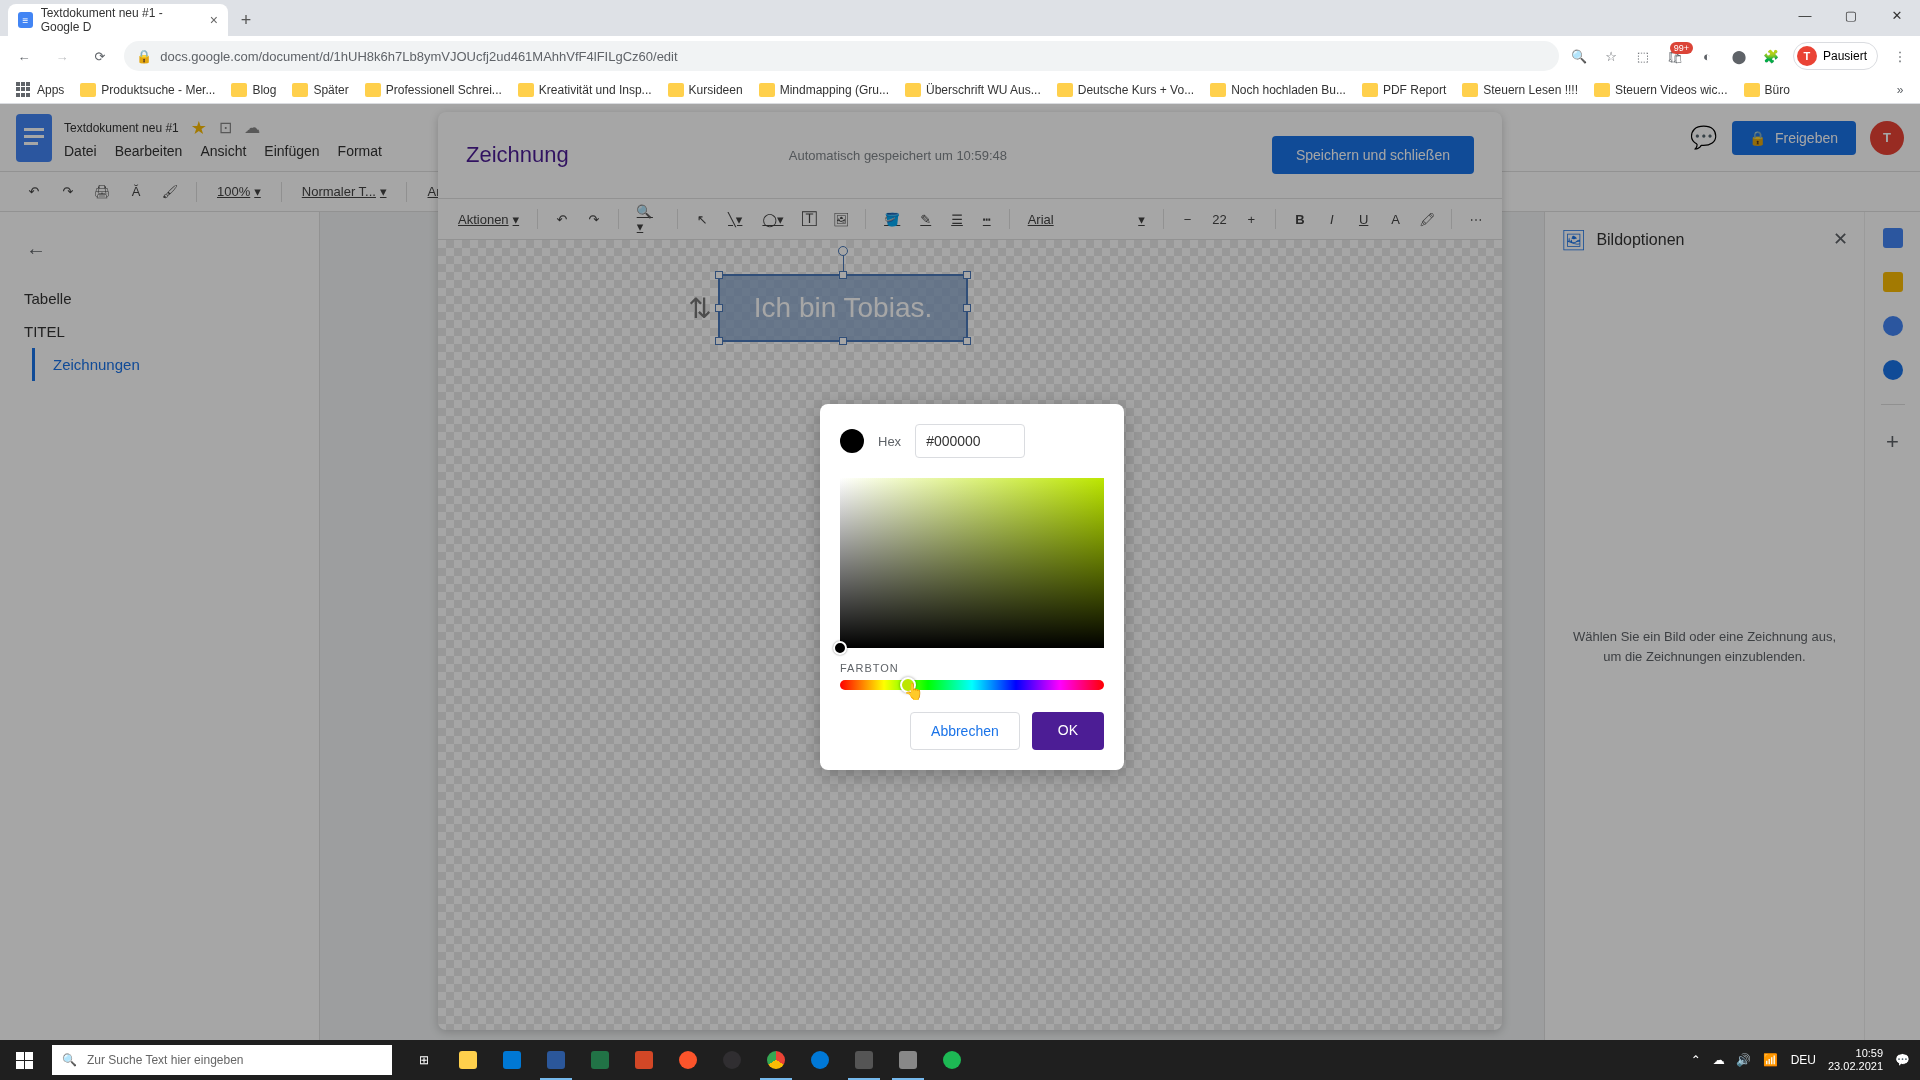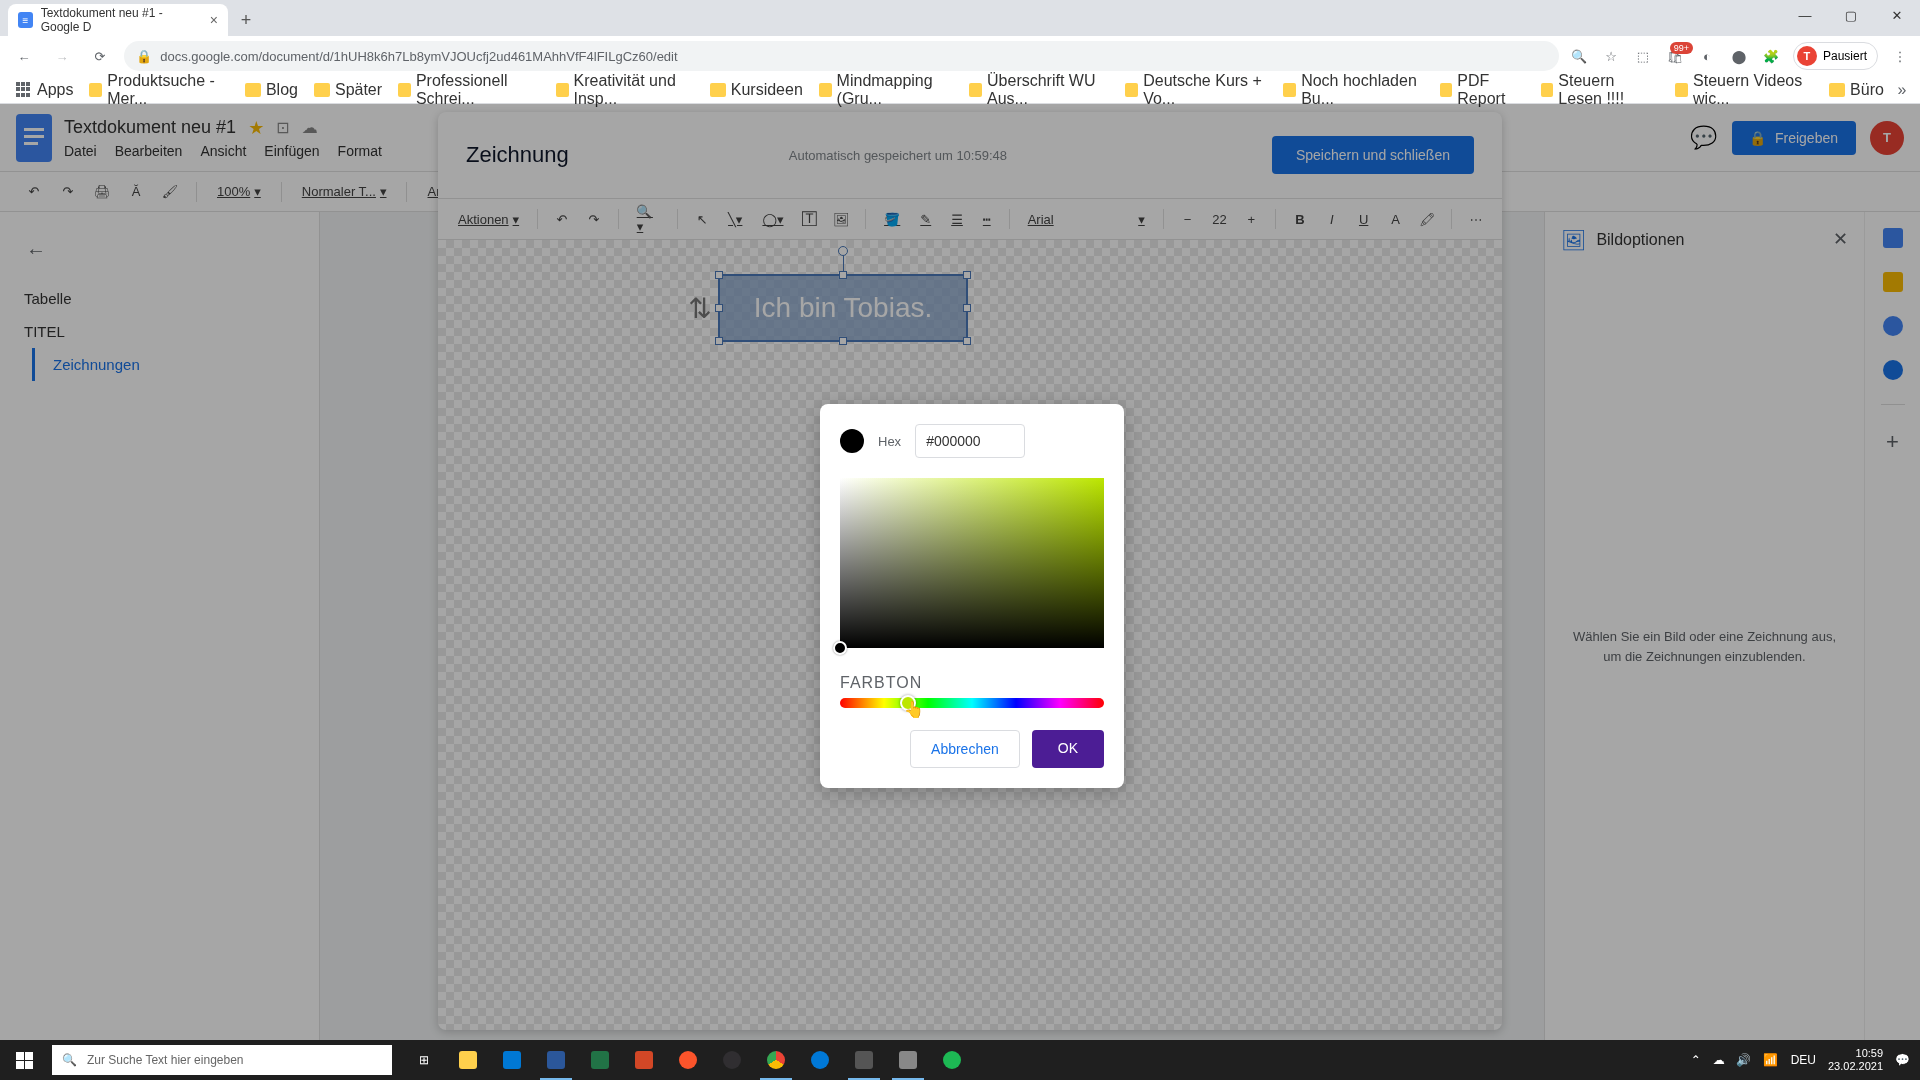--- a/index.html
+++ b/index.html
@@ -17,33 +17,33 @@
 
 .addr-bar { height: 40px; background: #fff; display: flex; align-items: center; padding: 0 10px; gap: 10px; }
 .nav-btn { width: 28px; height: 28px; display: flex; align-items: center; justify-content: center; color: #5f6368; border-radius: 50%; }
 .url-box { flex: 1; height: 30px; background: #f1f3f4; border-radius: 15px; display: flex; align-items: center; padding: 0 12px; gap: 8px; color: #5f6368; font-size: 13px; }
 .addr-right { display: flex; align-items: center; gap: 12px; }
 .addr-icon { width: 20px; height: 20px; display: flex; align-items: center; justify-content: center; color: #5f6368; }
 .ext-badge { background: #db4437; color: #fff; border-radius: 10px; font-size: 9px; padding: 1px 4px; position: relative; }
 .profile-pill { display: flex; align-items: center; gap: 6px; border: 1px solid #dadce0; border-radius: 16px; padding: 3px 10px 3px 3px; font-size: 12px; }
 .profile-av { width: 20px; height: 20px; border-radius: 50%; background: #ea4335; color: #fff; display: flex; align-items: center; justify-content: center; font-size: 11px; font-weight: bold; }
 
-.bookmarks { height: 28px; background: #fff; border-bottom: 1px solid #dadce0; display: flex; align-items: center; padding: 0 10px; gap: 4px; font-size: 16px; color: #333; }
+.bookmarks { height: 28px; background: #fff; border-bottom: 1px solid #dadce0; display: flex; align-items: center; padding: 0 10px; gap: 4px; font-size: 12px; color: #333; }
 .bm-item { display: flex; align-items: center; gap: 5px; padding: 4px 6px; border-radius: 4px; }
 .bm-folder { width: 16px; height: 14px; background: #ffd04c; border-radius: 2px; }
 .bm-apps { width: 16px; height: 16px; display: flex; flex-wrap: wrap; gap: 1px; }
 .bm-apps span { width: 4px; height: 4px; background: #5f6368; }
 
 
 .docs-header { height: 68px; background: #fff; display: flex; align-items: center; padding: 8px 16px; gap: 12px; border-bottom: 1px solid #e0e0e0; }
 .docs-logo { width: 36px; height: 48px; display: flex; align-items: center; justify-content: center; }
 .docs-logo svg { width: 36px; height: 48px; }
 .docs-titlearea { flex: 1; }
 .docs-title-row { display: flex; align-items: center; gap: 12px; }
-.docs-title { font-size: 18px; color: #333; }
+.docs-title { font-size: 12px; color: #333; }
 .docs-star { color: #fbbc04; font-size: 18px; }
 .docs-badge { color: #888; font-size: 16px; }
 .docs-menus { display: flex; gap: 18px; font-size: 14px; color: #333; margin-top: 4px; }
 .docs-header-right { display: flex; align-items: center; gap: 14px; }
 .share-btn { background: #1a73e8; color: #fff; border-radius: 4px; padding: 9px 18px; font-size: 14px; display: flex; align-items: center; gap: 8px; }
 .docs-avatar { width: 34px; height: 34px; border-radius: 50%; background: #ea4335; color: #fff; display: flex; align-items: center; justify-content: center; font-weight: bold; }
 
 
 .docs-toolbar { height: 40px; background: #fff; border-bottom: 1px solid #e0e0e0; display: flex; align-items: center; padding: 0 22px; gap: 10px; color: #444; font-size: 13px; }
 .tb-btn { width: 24px; height: 24px; display: flex; align-items: center; justify-content: center; }
@@ -66,21 +66,21 @@
 
 .side-rail { width: 56px; background: #fff; border-left: 1px solid #eee; display: flex; flex-direction: column; align-items: center; padding-top: 16px; gap: 24px; }
 .rail-icon { width: 20px; height: 20px; border-radius: 3px; }
 
 
 .global-overlay { position: absolute; left: 0; right: 0; top: 104px; bottom: 36px; background: rgba(0,0,0,0.35); z-index: 100; }
 
 
 .drawing-dialog { position: absolute; left: 438px; top: 112px; width: 1064px; background: #fff; z-index: 90; box-shadow: 0 2px 10px rgba(0,0,0,0.2); border-radius: 8px; }
 .dd-header { height: 86px; display: flex; align-items: center; padding: 0 28px; }
-.dd-title { font-size: 22px; color: #0f172a; }
+.dd-title { font-size: 22px; color: #4c1d95; }
 .dd-autosave { color: #80868b; font-size: 13px; margin-left: 220px; }
 .dd-save { margin-left: auto; background: #1a73e8; color: #fff; border-radius: 4px; padding: 11px 24px; font-size: 14px; }
 .dd-toolbar { height: 42px; border-top: 1px solid #e0e0e0; border-bottom: 1px solid #e0e0e0; display: flex; align-items: center; padding: 0 14px; gap: 8px; color: #444; font-size: 13px; }
 .dd-toolbar .tb-sep { background: #e0e0e0; }
 .dd-canvas { height: 790px; background-image: linear-gradient(45deg,#eaeaea 25%,transparent 25%),linear-gradient(-45deg,#eaeaea 25%,transparent 25%),linear-gradient(45deg,transparent 75%,#eaeaea 75%),linear-gradient(-45deg,transparent 75%,#eaeaea 75%); background-size: 16px 16px; background-position: 0 0,0 8px,8px -8px,-8px 0; position: relative; }
 
 .textbox { position: absolute; left: 280px; top: 34px; width: 250px; height: 68px; background: rgba(130,160,200,0.75); border: 2px solid #4a79b8; display: flex; align-items: center; justify-content: center; color: #fff; font-size: 28px; }
 .handle { position: absolute; width: 8px; height: 8px; background: #fff; border: 1.5px solid #4a79b8; }
 .h-tl{top:-5px;left:-5px}.h-tm{top:-5px;left:50%;margin-left:-4px}.h-tr{top:-5px;right:-5px}
 .h-ml{top:50%;left:-5px;margin-top:-4px}.h-mr{top:50%;right:-5px;margin-top:-4px}
@@ -90,21 +90,21 @@
 .align-handle{position:absolute;left:-30px;top:50%;margin-top:-10px;width:20px;height:20px;color:#777;display:flex;align-items:center;justify-content:center}
 
 
 .color-dialog { position: absolute; left: 820px; top: 404px; width: 304px; background: #fff; border-radius: 8px; z-index: 200; box-shadow: 0 4px 20px rgba(0,0,0,0.25); padding: 20px; }
 .cd-top { display: flex; align-items: center; gap: 14px; }
 .swatch { width: 24px; height: 24px; border-radius: 50%; background: #000; }
 .hex-label { font-size: 13px; color: #5f6368; }
 .hex-input { border: 1px solid #dadce0; border-radius: 4px; padding: 8px 10px; font-size: 14px; width: 110px; color: #333; }
 .sat-box { margin-top: 20px; width: 264px; height: 170px; position: relative; background: linear-gradient(to top, #000, rgba(0,0,0,0)), linear-gradient(to right, #fff, #bce600); }
 .sat-thumb { position: absolute; left: -7px; bottom: -7px; width: 14px; height: 14px; border-radius: 50%; background: #000; border: 2px solid #fff; box-shadow: 0 0 2px rgba(0,0,0,0.5); }
-.hue-label { font-size: 16px; color: #5f6368; letter-spacing: 1px; margin-top: 26px; }
+.hue-label { font-size: 11px; color: #5f6368; letter-spacing: 1px; margin-top: 14px; }
 .hue-bar { margin-top: 6px; width: 264px; height: 10px; border-radius: 5px; background: linear-gradient(to right,#f00,#ff8000,#ff0,#80ff00,#0f0,#00ff80,#0ff,#0080ff,#00f,#8000ff,#f0f,#ff0080,#f00); position: relative; }
 .hue-thumb { position: absolute; left: 60px; top: -3px; width: 16px; height: 16px; border-radius: 50%; background: #bce600; border: 2px solid #fff; box-shadow: 0 0 3px rgba(0,0,0,0.4); }
 .cursor-hand { position: absolute; left: 64px; top: 2px; font-size: 16px; pointer-events: none; }
 .cd-buttons { display: flex; gap: 12px; justify-content: flex-end; margin-top: 22px; }
 .cd-cancel { border: 1px solid #dadce0; background: #fff; color: #1a73e8; border-radius: 4px; padding: 10px 20px; font-size: 14px; }
 .cd-ok { background: #4c1d95; color: #fff; border-radius: 4px; padding: 10px 26px; font-size: 14px; }
 
 
 .taskbar { position: absolute; left: 0; right: 0; bottom: 0; height: 40px; background: #1f1f1f; display: flex; align-items: center; color: #fff; font-size: 12px; z-index: 300; }
 .start { width: 48px; height: 40px; display: flex; align-items: center; justify-content: center; }

